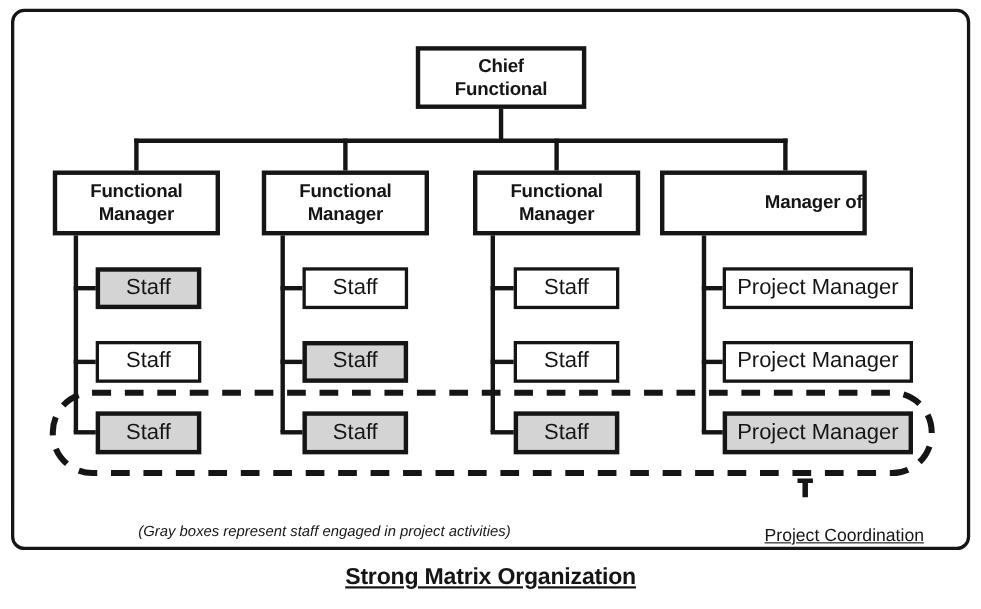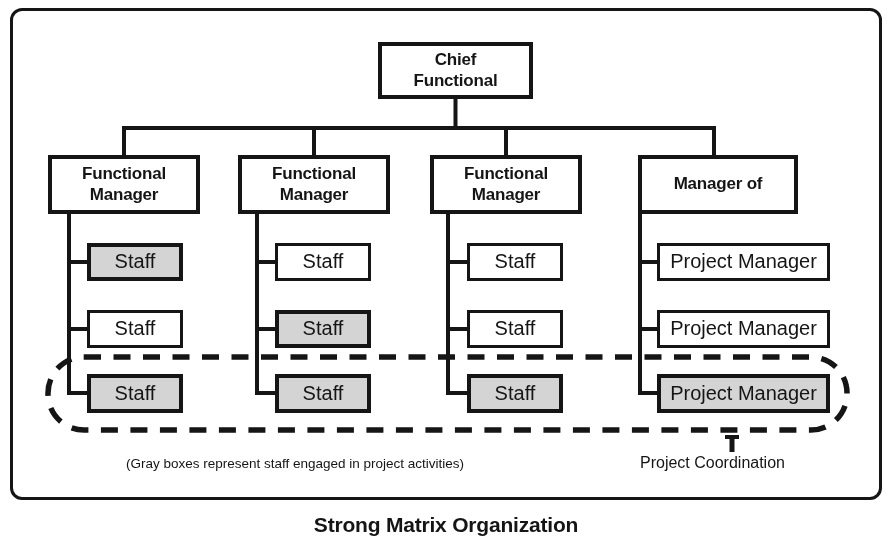--- a/index.html
+++ b/index.html
@@ -13,25 +13,25 @@
   }
   .lines{position:absolute;left:0;top:0;width:892px;height:554px;}
   .box{
     position:absolute;box-sizing:border-box;background:#ffffff;border:3px solid #151515;
     display:flex;align-items:center;justify-content:center;text-align:center;line-height:1.18;
   }
   .box.exec,.box.mgr{border-width:4px;font-weight:bold;font-size:17px;letter-spacing:-0.2px;}
   .box.staff{font-size:20px;}
   .box.shaded{background:#d4d4d4;border-width:4px;}
   .two-line span{display:block;}
-  .caption{position:absolute;left:90px;top:456px;width:410px;text-align:center;font-size:13.5px;}
-  .coord-label{position:absolute;left:640px;top:454px;width:200px;text-align:left;font-size:16px;}
+  .caption{position:absolute;left:90px;top:475px;width:410px;text-align:center;font-size:13.5px;font-style:italic;}
+  .coord-label{position:absolute;left:640px;top:479px;width:200px;text-align:right;font-size:16px;text-decoration:underline;}
   .title{
     position:absolute;left:0;top:513px;width:892px;text-align:center;
-    font-weight:bold;font-size:21px;letter-spacing:-0.2px;
+    font-weight:bold;font-size:21px;letter-spacing:-0.2px;text-decoration:underline;
   }
 </style>
 </head>
 <body>
 
 <div class="stage">
 
   <div class="frame"></div>
 
   <svg class="lines" width="892" height="554" viewBox="0 0 892 554" xmlns="http://www.w3.org/2000/svg">
@@ -94,21 +94,21 @@
       <span>Functional</span>
       <span>Manager</span>
     </div>
   </div>
   <div class="box mgr two-line" style="left:430px;top:155px;width:152px;height:59px;">
     <div>
       <span>Functional</span>
       <span>Manager</span>
     </div>
   </div>
-  <div class="box mgr two-line" style="left:638px;top:155px;width:160px;height:59px;">
+  <div class="box mgr two-line" style="left:600px;top:155px;width:188px;height:59px;justify-content:flex-end;">
     <div>
       <span>Manager of</span>
     </div>
   </div>
 
   <div class="box staff shaded" style="left:87px;top:243px;width:96px;height:38px;">Staff</div>
   <div class="box staff" style="left:87px;top:310px;width:96px;height:38px;">Staff</div>
   <div class="box staff shaded" style="left:87px;top:374px;width:96px;height:39px;">Staff</div>
 
   <div class="box staff" style="left:275px;top:243px;width:96px;height:38px;">Staff</div>

